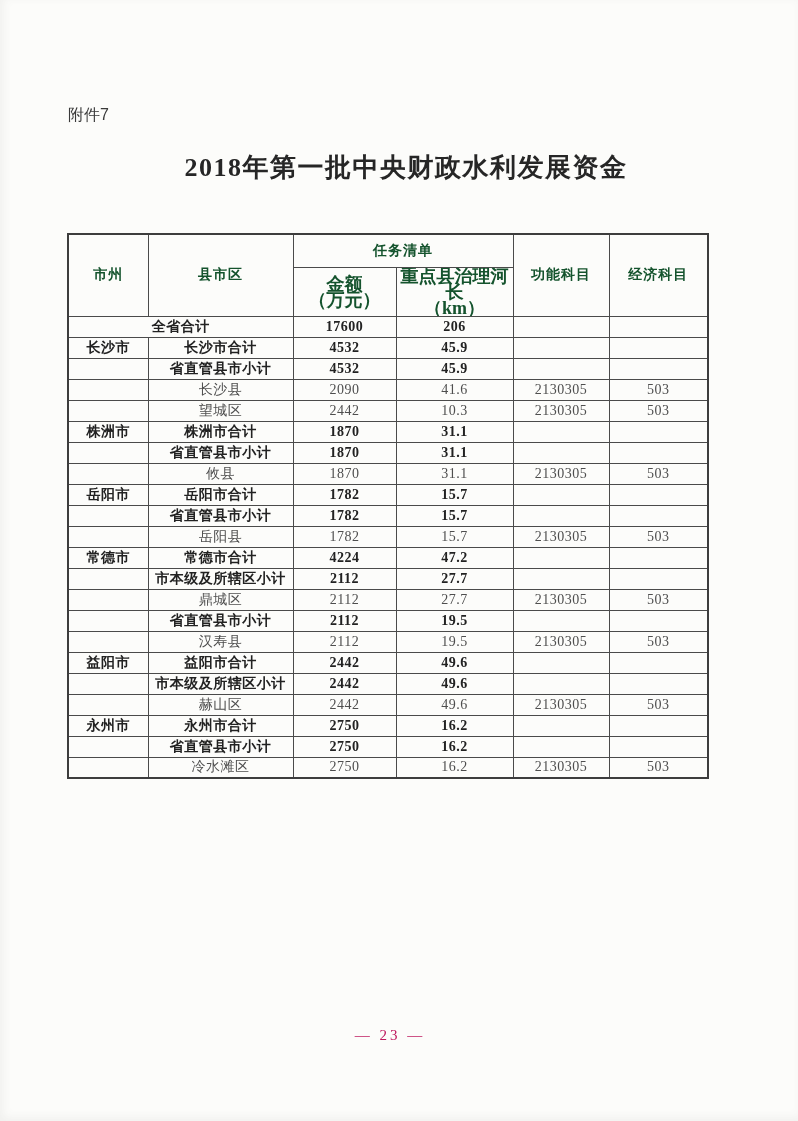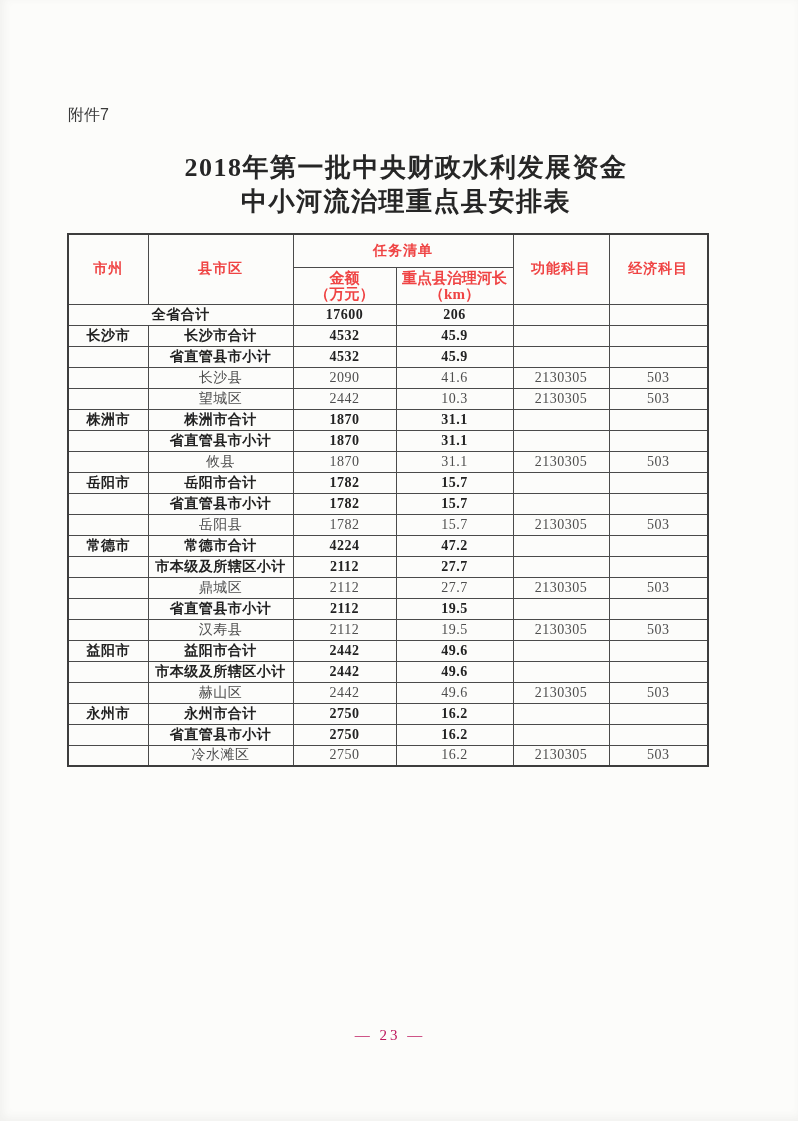--- a/index.html
+++ b/index.html
@@ -48,27 +48,27 @@
   .data-table th, .data-table td {
     border: 1.6px solid #4a4a4a;
     text-align: center;
     vertical-align: middle;
     padding: 0 2px;
     overflow: hidden;
   }
   .data-table thead th {
     font-size: 14px;
     font-weight: bold;
-    color: #ef4444;
+    color: #14532d;
     letter-spacing: 1px;
   }
   .data-table thead tr.hrow1 { height: 33px; }
   .data-table thead tr.hrow2 { height: 37px; }
   .data-table thead th.sub {
-    font-size: 15px;
+    font-size: 18px;
     line-height: 16px;
     letter-spacing: 0;
   }
   .data-table tbody tr { height: 21px; }
   .data-table tbody td {
     font-size: 14px;
     color: #4e4e4e;
     letter-spacing: 0.5px;
   }
   .data-table tbody tr.bold-row td {
@@ -88,21 +88,20 @@
 </style>
 </head>
 <body>
 
 <div class="page">
 
   <div class="attachment">附件7</div>
 
   <div class="title">
     <div>2018年第一批中央财政水利发展资金</div>
-    <div>中小河流治理重点县安排表</div>
   </div>
 
   <table class="data-table">
     <colgroup>
       <col style="width:80px">
       <col style="width:145px">
       <col style="width:103px">
       <col style="width:117px">
       <col style="width:96px">
       <col style="width:99px">

